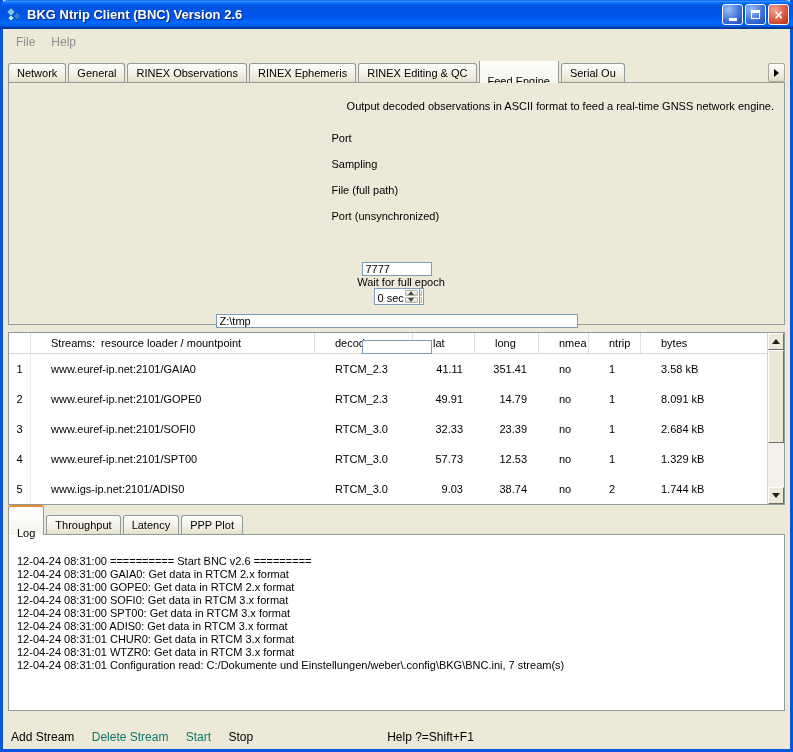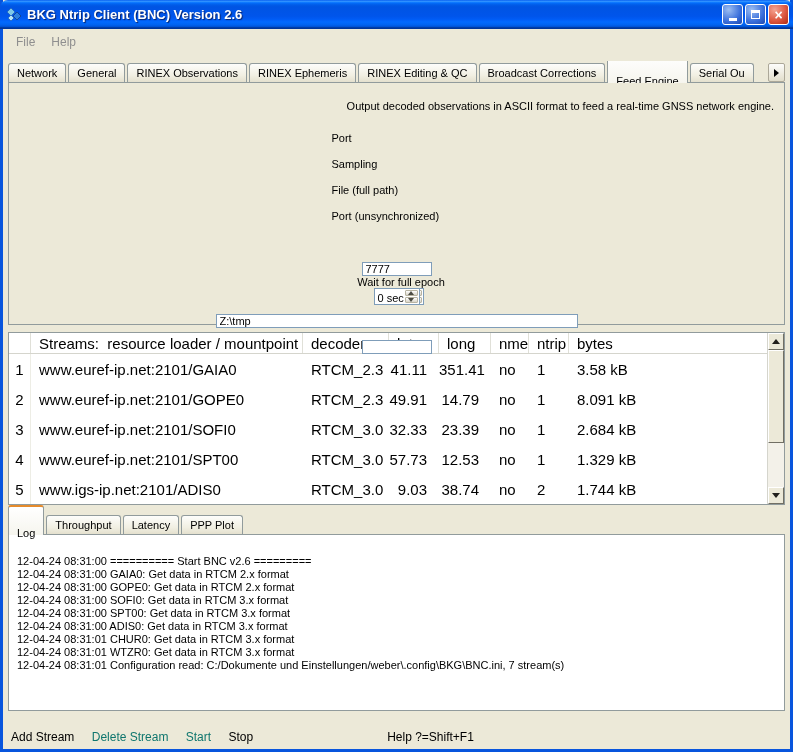--- a/index.html
+++ b/index.html
@@ -62,21 +62,21 @@
   .spin-btns{width:14px;display:flex;flex-direction:column;}
   .spin-btn{flex:1;margin:1px 1px 0 0;background:linear-gradient(#FFFFFF,#D8D4C8);
     border:1px solid #B8B4A2;border-radius:1px;display:flex;align-items:center;justify-content:center;}
   .spin-btn:last-child{margin-bottom:1px;}
   .tri-up{width:0;height:0;border-left:3px solid transparent;border-right:3px solid transparent;border-bottom:4px solid #4B4B43;}
   .tri-down{width:0;height:0;border-left:3px solid transparent;border-right:3px solid transparent;border-top:4px solid #4B4B43;}
 
   
   .streams{flex:0 0 173px;margin-top:7px;border:1px solid #919B9C;background:#fff;display:flex;overflow:hidden;}
   .streams-main{flex:1;overflow:hidden;display:flex;flex-direction:column;}
-  .thead,.tr{display:grid;grid-template-columns:22px 272px 86px 50px 52px 38px 40px 1fr;font-size:15px;}
+  .thead,.tr{display:grid;grid-template-columns:22px 272px 86px 50px 52px 38px 40px 1fr;font-size:11px;gap:12px;}
   .thead{height:21px;border-bottom:1px solid #D5D5CD;flex:0 0 21px;}
   .th{display:flex;align-items:center;border-right:1px solid #E0E0D8;padding-left:8px;white-space:pre;overflow:hidden;}
   .th:last-child{border-right:none;}
   .tr{height:30px;align-items:center;}
   .td{padding-left:8px;white-space:nowrap;overflow:hidden;}
   .td.num{padding-left:0;text-align:center;border-right:1px solid #EDEDE5;height:100%;
     display:flex;align-items:center;justify-content:center;}
   .td.r{text-align:right;padding-right:12px;padding-left:0;}
 
   
@@ -151,23 +151,20 @@
           </div>
 
           <div class="tab">
             <span>RINEX Ephemeris</span>
           </div>
 
           <div class="tab">
             <span>RINEX Editing &amp; QC</span>
           </div>
 
-          <div class="tab">
-            <span>Broadcast Corrections</span>
-          </div>
 
           <div class="tab active">
             <span>Feed Engine</span>
           </div>
 
           <div class="tab">
             <span>Serial Ou</span>
           </div>
         </div>
       <div class="tab-scroll">

